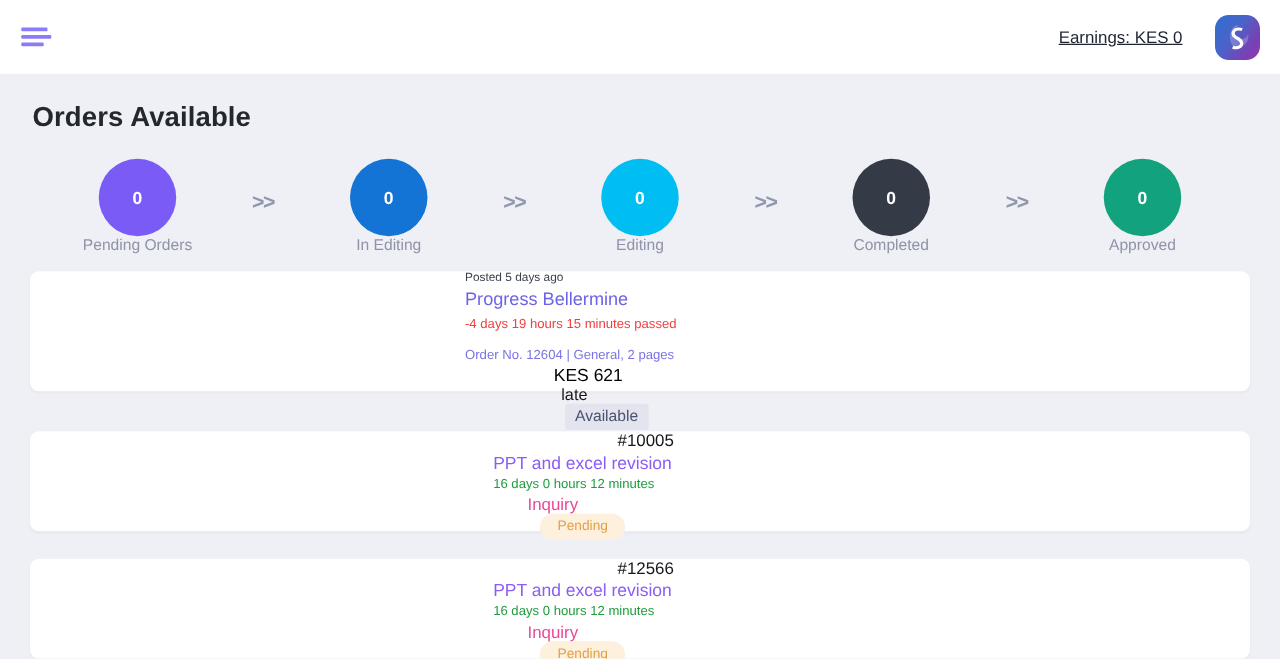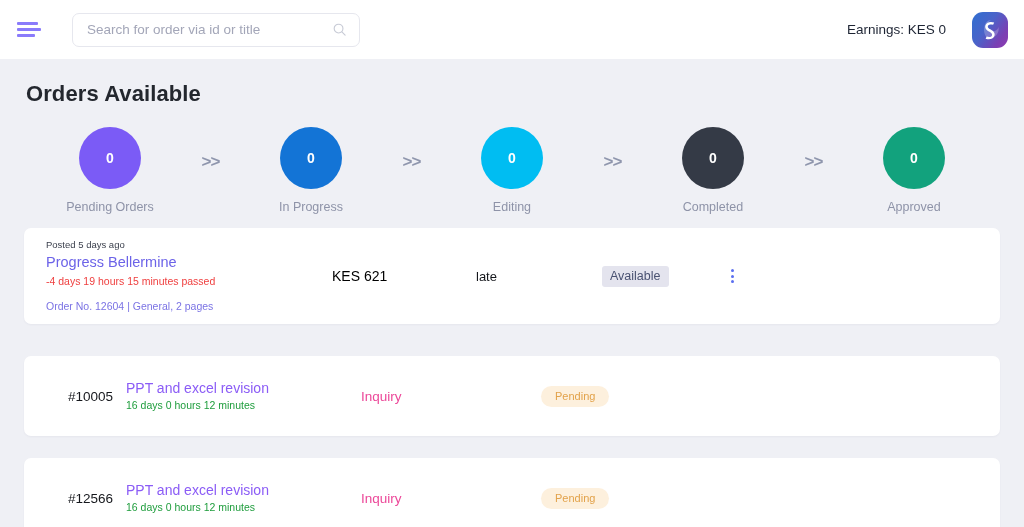--- a/index.html
+++ b/index.html
@@ -70,20 +70,21 @@
   .search-input::placeholder { color: #a3a6b8; }
   .search-icon { width: 15px; height: 15px; flex: 0 0 auto; opacity: .55; }
 
   .topbar-spacer { flex: 1 1 auto; }
 
   .earnings {
     font-size: 13.5px;
     color: #1d2433;
     margin-right: 26px;
     white-space: nowrap;
+    text-decoration: underline;
   }
   .logo {
     width: 36px;
     height: 36px;
     border-radius: 11px;
     background: linear-gradient(125deg,#2f6fd0 0%,#4a63c9 42%,#7b3fb3 78%,#8e3bb0 100%);
     display: flex;
     align-items: center;
     justify-content: center;
     flex: 0 0 auto;
@@ -122,21 +123,21 @@
     height: 62px;
     border-radius: 50%;
     display: flex;
     align-items: center;
     justify-content: center;
     color: #ffffff;
     font-size: 14px;
     font-weight: bold;
   }
   .stage-label {
-    margin-top: 11px;
+    margin-top: 0;
     font-size: 12.5px;
     color: #8e93a8;
     white-space: nowrap;
   }
   .arrow {
     font-size: 17px;
     font-weight: bold;
     color: #8f96ad;
     letter-spacing: -1px;
     margin-top: 25px;
@@ -146,20 +147,21 @@
   
   .cards { margin-top: 14px; }
   .card {
     background: #ffffff;
     border-radius: 7px;
     box-shadow: 0 1px 2px rgba(50,50,93,.05);
     display: flex;
     align-items: center;
     padding: 0 22px;
     position: relative;
+    flex-direction: column;
   }
   .card.featured { height: 96px; margin-bottom: 32px; padding-left: 22px; }
   .card.plain { height: 80px; margin-bottom: 22px; }
 
   
   .f-info { width: 280px; flex: 0 0 auto; }
   .f-posted { font-size: 9.5px; color: #3a3f4c; line-height: 1.3; }
   .f-title {
     font-size: 14.5px;
     color: #6c63e8;
@@ -248,27 +250,20 @@
 <body>
 
 <div class="topbar">
 
   <div class="hamburger">
     <span></span>
     <span></span>
     <span></span>
   </div>
 
-  <div class="search-wrap">
-    <input class="search-input" type="text" placeholder="Search for order via id or title" style="">
-    <svg class="search-icon" viewBox="0 0 24 24" fill="none">
-      <circle cx="10.5" cy="10.5" r="7" stroke="#9aa0b4" stroke-width="1.8"></circle>
-      <line x1="15.8" y1="15.8" x2="21" y2="21" stroke="#9aa0b4" stroke-width="1.8" stroke-linecap="round"></line>
-    </svg>
-  </div>
 
   <div class="topbar-spacer"></div>
 
   <div class="earnings">Earnings: KES 0</div>
 
   <div class="logo">
     <svg width="26" height="26" viewBox="0 0 26 26">
       <path d="M17.2 5.6c-3.6-1.5-7.4-.4-8.6 2.3-1.2 2.7.6 5 3.4 6.6 2.6 1.5 3.5 2.6 3 3.9-.6 1.5-2.9 2-5.3 1.1l-1.1 2.2c3.6 1.5 7.5.4 8.7-2.4 1.2-2.8-.7-5.1-3.5-6.7-2.5-1.4-3.4-2.5-2.9-3.7.6-1.4 2.8-1.9 5.2-1.1z" fill="#ffffff"></path>
       <path d="M13 3.2c.3 0 .6 0 .9.1-2 1.1-3.4 3-3.4 5.3 0 3.1 2.5 5.6 5.6 5.6 2.6 0 4.8-1.8 5.4-4.2.1.6.2 1.3.2 2 0 5-4.1 9-9.1 9-1 0-2-.2-2.9-.5C8.2 18.7 7 16 7 13c0-5.4 2.7-9.8 6-9.8z" fill="#ffffff" opacity="0.22"></path>
     </svg>
@@ -283,21 +278,21 @@
 
     <div class="stage">
       <div class="stage-bubble" style="background:#7b5bf6">0</div>
       <div class="stage-label">Pending Orders</div>
     </div>
 
     <div class="arrow">&gt;&gt;</div>
 
     <div class="stage">
       <div class="stage-bubble" style="background:#1374d6">0</div>
-      <div class="stage-label">In Progress</div>
+      <div class="stage-label">In Editing</div>
     </div>
 
     <div class="arrow">&gt;&gt;</div>
 
     <div class="stage">
       <div class="stage-bubble" style="background:#00bdf2">0</div>
       <div class="stage-label">Editing</div>
     </div>
 
     <div class="arrow">&gt;&gt;</div>

